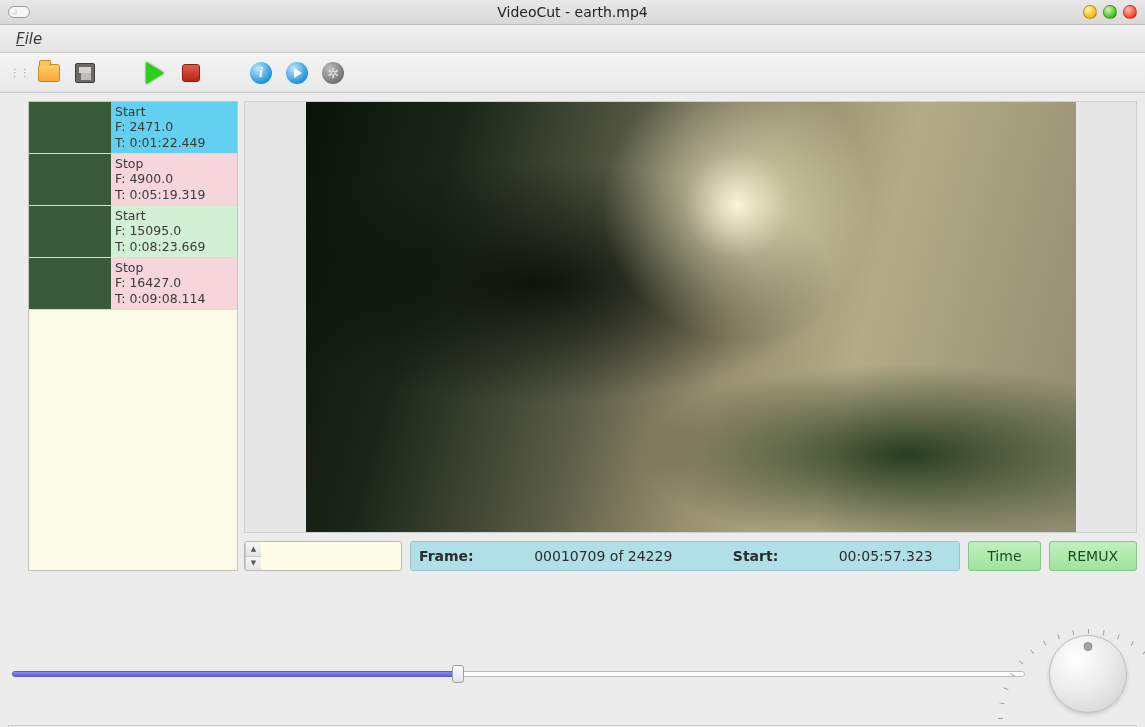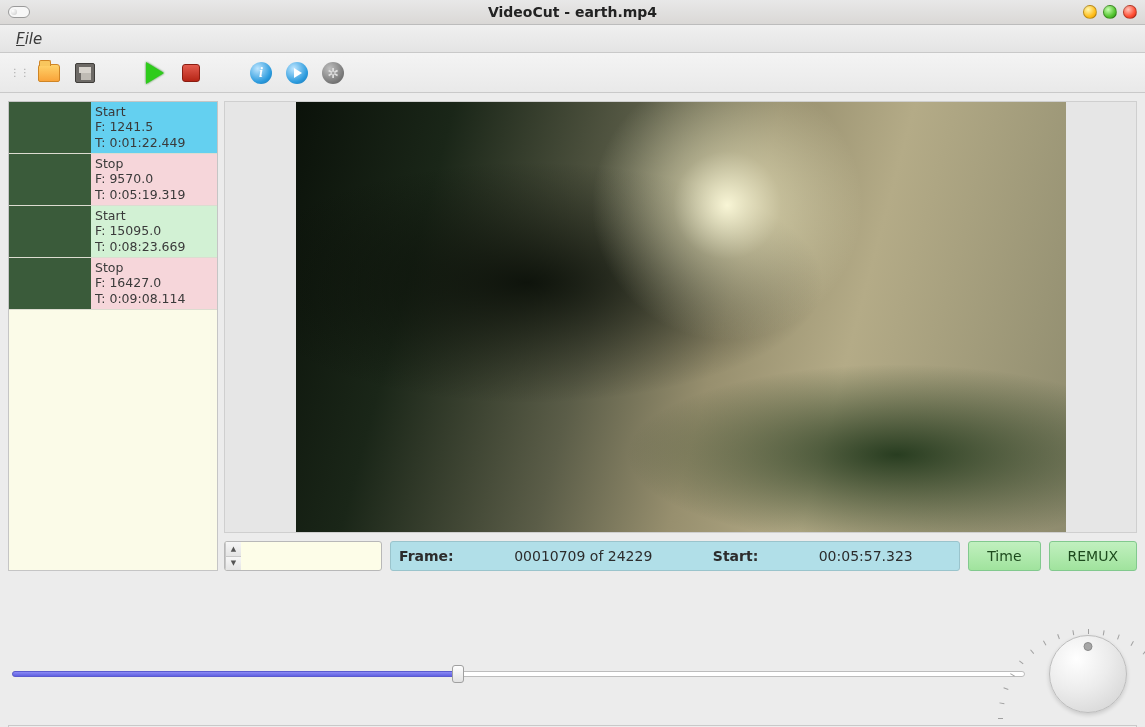--- a/index.html
+++ b/index.html
@@ -29,21 +29,21 @@
     position: relative;
   }
   .titlebar .mac-left::after{
     content:""; position:absolute; left:2px; top:2px;
     width:6px; height:6px; border-radius:50%;
     background: radial-gradient(circle at 30% 30%, #fff, #c8c8c8);
   }
   .titlebar .title {
     position: absolute; left: 0; right: 0;
     text-align: center;
-    font-weight: bold;
+    font-weight: normal;
     font-size: 14px;
     color: #222;
     pointer-events: none;
   }
   .titlebar .wincontrols {
     margin-left: auto;
     display: flex; gap: 6px;
   }
   .titlebar .dot {
     width: 14px; height: 14px; border-radius: 50%;
@@ -104,20 +104,21 @@
   .ico-ring .pl{width:0;height:0;border-left:8px solid #fff;border-top:5px solid transparent;border-bottom:5px solid transparent;margin-left:2px;}
   .ico-gear  { width:22px;height:22px;border-radius:50%;background:radial-gradient(circle at 35% 30%,#bfbfbf,#757575 70%,#595959);
     display:flex;align-items:center;justify-content:center;color:#e0e0e0;font-size:14px;}
 
   
   .main {
     display: flex;
     padding: 8px;
     gap: 6px;
     height: 530px;
+    margin-left: 20px;
   }
   .cutlist {
     width: 210px; height: 470px;
     background: #fbfbe8;
     border: 1px solid #c5c5c5;
     overflow: hidden;
   }
   .cutitem {
     display: flex; align-items: stretch;
     height: 52px;
@@ -316,29 +317,29 @@
     </div>
 </div>
 
 <div class="main">
 
   <div class="cutlist">
     <div class="cutitem start selected">
       <div class="thumb th0"></div>
       <div class="meta">
         <div>Start</div>
-        <div>F: 1241.5</div>
+        <div>F: 2471.0</div>
         <div>T: 0:01:22.449</div>
       </div>
     </div>
     <div class="cutitem stop">
       <div class="thumb th1"></div>
       <div class="meta">
         <div>Stop</div>
-        <div>F: 9570.0</div>
+        <div>F: 4900.0</div>
         <div>T: 0:05:19.319</div>
       </div>
     </div>
     <div class="cutitem start">
       <div class="thumb th2"></div>
       <div class="meta">
         <div>Start</div>
         <div>F: 15095.0</div>
         <div>T: 0:08:23.669</div>
       </div>

